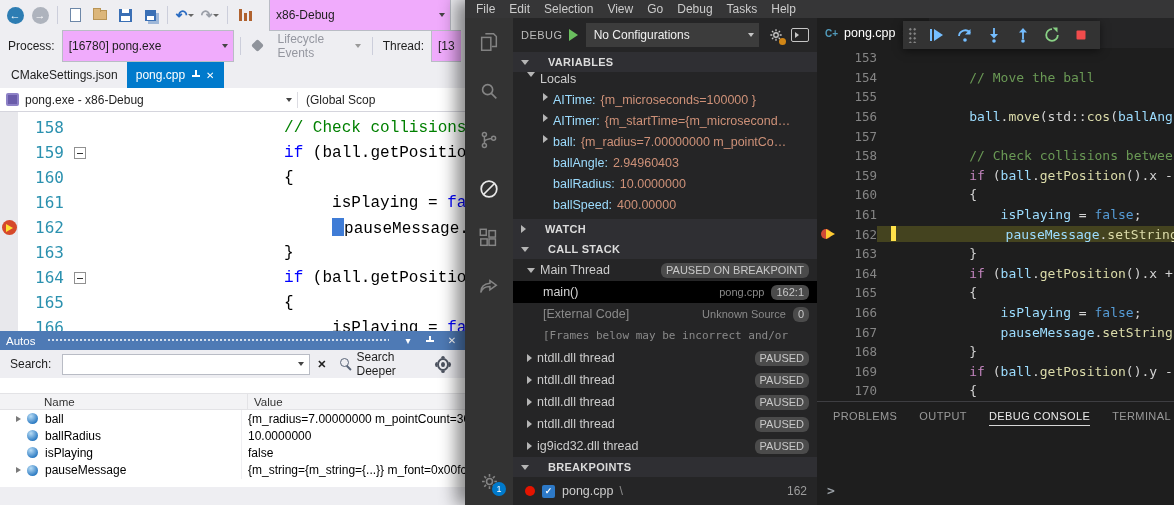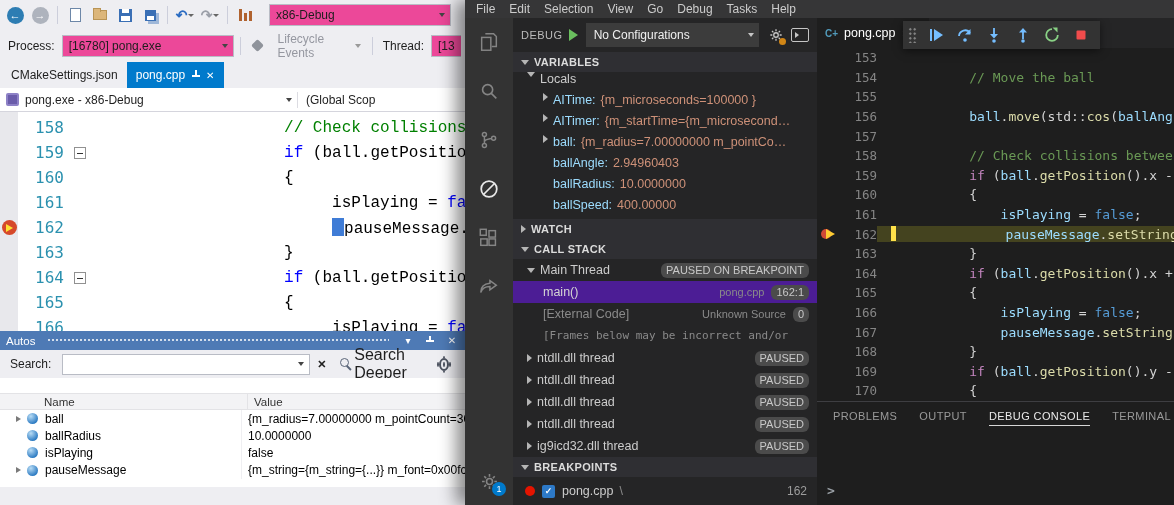--- a/index.html
+++ b/index.html
@@ -6,21 +6,21 @@
 body{font-family:"Liberation Sans",sans-serif;background:#777}
 #screen{position:relative;width:1174px;height:505px;overflow:hidden;background:#fff;margin:0 auto}
 
 
 .vs{position:absolute;left:0;top:0;width:465px;height:505px;background:#eeeef2;overflow:hidden;font-size:12px;color:#1e1e1e}
 .vs-tb1,.vs-tb2{display:flex;align-items:center;padding:0 4px;gap:3px}
 .vs-tb1{height:30px}.vs-tb2{height:31px}
 .tbi{width:22px;height:22px;display:flex;align-items:center;justify-content:center;flex:none}
 .vsep{width:1px;height:18px;background:#cccedb;margin:0 3px;flex:none}
 .vslbl{margin:0 4px;white-space:nowrap}
-.vscombo{background:#ec4899;border:1px solid #b9bcc5;height:22px;display:flex;align-items:center;padding:0 0 0 6px;position:relative;white-space:nowrap;overflow:hidden}
+.vscombo{background:#f0abfc;border:1px solid #b9bcc5;height:32px;display:flex;align-items:center;padding:0 0 0 6px;position:relative;white-space:nowrap;overflow:hidden}
 .car{position:absolute;right:5px;top:50%;margin-top:-2px;width:0;height:0;border-left:3.5px solid transparent;border-right:3.5px solid transparent;border-top:4px solid #444}
 .car.g{border-top-color:#9a9a9a}
 .mini-car{width:0;height:0;border-left:3px solid transparent;border-right:3px solid transparent;border-top:3.5px solid #666;margin-left:1px}
 .cfgcombo{width:182px;margin-left:10px}
 .proccombo{width:205px}
 .threadcombo{flex:1;min-width:30px;border-right:none}
 .ddflat{display:flex;gap:5px;padding:0 6px;position:relative;padding-right:16px}
 .ddflat.disabled span{color:#9597a0}
 
 .i-back,.i-fwd{width:17px;height:17px;border-radius:50%;display:flex;align-items:center;justify-content:center;color:#fff;font-size:11px;line-height:1}
@@ -82,21 +82,21 @@
 .autos-title{height:19px;background:#4e7ab5;display:flex;align-items:center;padding:0 6px;gap:8px;color:#fff;font-size:11.5px}
 .grip{flex:1;height:5px;background-image:radial-gradient(rgba(255,255,255,.75) 1px,transparent 1.3px);background-size:4px 4px;margin:0 4px}
 .wbtn{width:14px;height:14px;display:flex;align-items:center;justify-content:center;color:#fff}
 .i-chevd::before{content:"▾";font-size:10px;color:#fff}
 .i-pin2{width:8px;height:10px;position:relative}
 .i-pin2::before{content:"";position:absolute;left:3px;top:0;width:2px;height:5px;background:#fff}
 .i-pin2::after{content:"";position:absolute;left:0;top:4px;width:8px;height:2px;background:#fff}
 .autos-search{height:28px;background:#eeeef2;display:flex;align-items:center;padding:0 6px;gap:7px}
 .searchcombo{width:248px;height:21px;background:#fff;border:1px solid #b9bcc5;position:relative;flex:none}
 .clearx::before{content:"✕";font-weight:bold;font-size:11px;color:#222}
-.sdeep{display:flex;align-items:center;gap:6px;font-size:16px;color:#1e1e1e;padding:2px 6px}
+.sdeep{display:flex;align-items:center;gap:6px;font-size:12px;color:#1e1e1e;padding:2px 6px}
 .i-mag{width:13px;height:13px;position:relative}
 .i-mag::before{content:"";position:absolute;width:7px;height:7px;border:1.5px solid #5a6578;border-radius:50%;left:0;top:0}
 .i-mag::after{content:"";position:absolute;width:6px;height:1.5px;background:#5a6578;transform:rotate(45deg);left:6px;top:9px}
 .i-gear2{width:13px;height:13px;border-radius:50%;border:2px solid #4d5360;position:relative;margin-left:auto;margin-right:10px;
  box-shadow:0 -6px 0 -4px #4d5360,0 6px 0 -4px #4d5360,-6px 0 0 -4px #4d5360,6px 0 0 -4px #4d5360}
 .i-gear2::after{content:"";position:absolute;inset:2px;border-radius:50%;background:#4d5360}
 .aggap{height:15px;background:#fff}
 .aghead{display:flex;height:17px;background:#f3f3f5;border-top:1px solid #e3e3e6;border-bottom:1px solid #e3e3e6;font-size:11.5px;color:#333}
 .aghname{width:248px;padding-left:44px;border-right:1px solid #e3e3e6;display:flex;align-items:center}
 .aghval{flex:1;padding-left:6px;display:flex;align-items:center}
@@ -122,35 +122,35 @@
 .sidebar{width:304px;background:#252526;display:flex;flex-direction:column;flex:none;font-size:12.5px;overflow:hidden}
 .sb-head{height:34px;display:flex;align-items:center;padding:0 8px;gap:6px;flex:none}
 .sb-title{font-size:11px;color:#bbbbbb;letter-spacing:.5px}
 .i-start{width:0;height:0;border-top:6px solid transparent;border-bottom:6px solid transparent;border-left:9px solid #6abf5e;flex:none}
 .cfgsel{flex:1;height:24px;background:#3c3c3c;display:flex;align-items:center;padding:0 20px 0 8px;font-size:12px;color:#f0f0f0;position:relative;margin:0 2px;white-space:nowrap;overflow:hidden}
 .cfgsel .car{border-top-color:#c5c5c5}
 .gear3{position:relative;width:18px;height:18px;display:flex;align-items:center;justify-content:center;flex:none}
 .odot{position:absolute;right:-1px;bottom:-1px;width:7px;height:7px;border-radius:50%;background:#d18616}
 .i-console{width:18px;height:14px;border:1px solid #c5c5c5;border-radius:2px;position:relative;flex:none}
 .i-console::before{content:"";position:absolute;left:3px;top:3px;width:0;height:0;border-top:3px solid transparent;border-bottom:3px solid transparent;border-left:4px solid #c5c5c5}
-.sec-h{height:20px;background:#2f2f33;display:flex;align-items:center;padding-left:8px;gap:0;font-size:11px;font-weight:bold;color:#dcdcdc;flex:none;letter-spacing:.3px}
+.sec-h{height:20px;background:#2f2f33;display:flex;align-items:center;padding-left:8px;gap:14px;font-size:11px;font-weight:bold;color:#dcdcdc;flex:none;letter-spacing:.3px}
 .tw{width:0;height:0;border-top:4px solid transparent;border-bottom:4px solid transparent;border-left:5px solid #b5b5b5;margin-right:5px;flex:none}
 .tw.exp{border-left:4px solid transparent;border-right:4px solid transparent;border-top:5px solid #b5b5b5;border-bottom:none}
 .tw.hidden{visibility:hidden}
 .varbody{height:147px;overflow:hidden;flex:none}
 .sb-row{height:21px;display:flex;padding-left:14px;white-space:nowrap;overflow:hidden}
 .sb-row.locals{color:#cccccc}
 .varrow{padding-left:30px}
 .vname{color:#9cdcfe;margin-right:5px}
 .vval{color:#ce9178}
 .csbody{height:198px;overflow:hidden;flex:none}
 .cs-row{height:22px;display:flex;align-items:center;padding-left:14px;white-space:nowrap;overflow:hidden}
 .badge{margin-left:auto;margin-right:8px;background:#4b4b4b;color:#c8c8c8;font-size:11px;padding:1.5px 5px;border-radius:6px;white-space:nowrap;flex:none}
 .frame{padding-left:30px}
-.frame.sel{background:#4c1d95}
+.frame.sel{background:#000000}
 .fname{color:#d4d4d4}
 .frame.dim .fname{color:#8a8a8a}
 .fright{margin-left:auto;display:flex;align-items:center;gap:7px;margin-right:8px}
 .fright .badge{margin:0}
 .fsrc{color:#8a8a8a;font-size:11px}
 .cs-msg{height:22px;line-height:22px;padding-left:30px;color:#8a8a8a;font-family:"DejaVu Sans Mono",monospace;font-size:11px;white-space:nowrap;overflow:hidden}
 .tname{color:#cccccc}
 .bp-row{flex:1;display:flex;align-items:center;padding-left:12px}
 .bp-dot{width:10px;height:10px;border-radius:50%;background:#e51400;flex:none}
 .bp-check{width:13px;height:13px;background:#2d79c7;margin:0 7px;display:flex;align-items:center;justify-content:center;border-radius:2px;flex:none}

